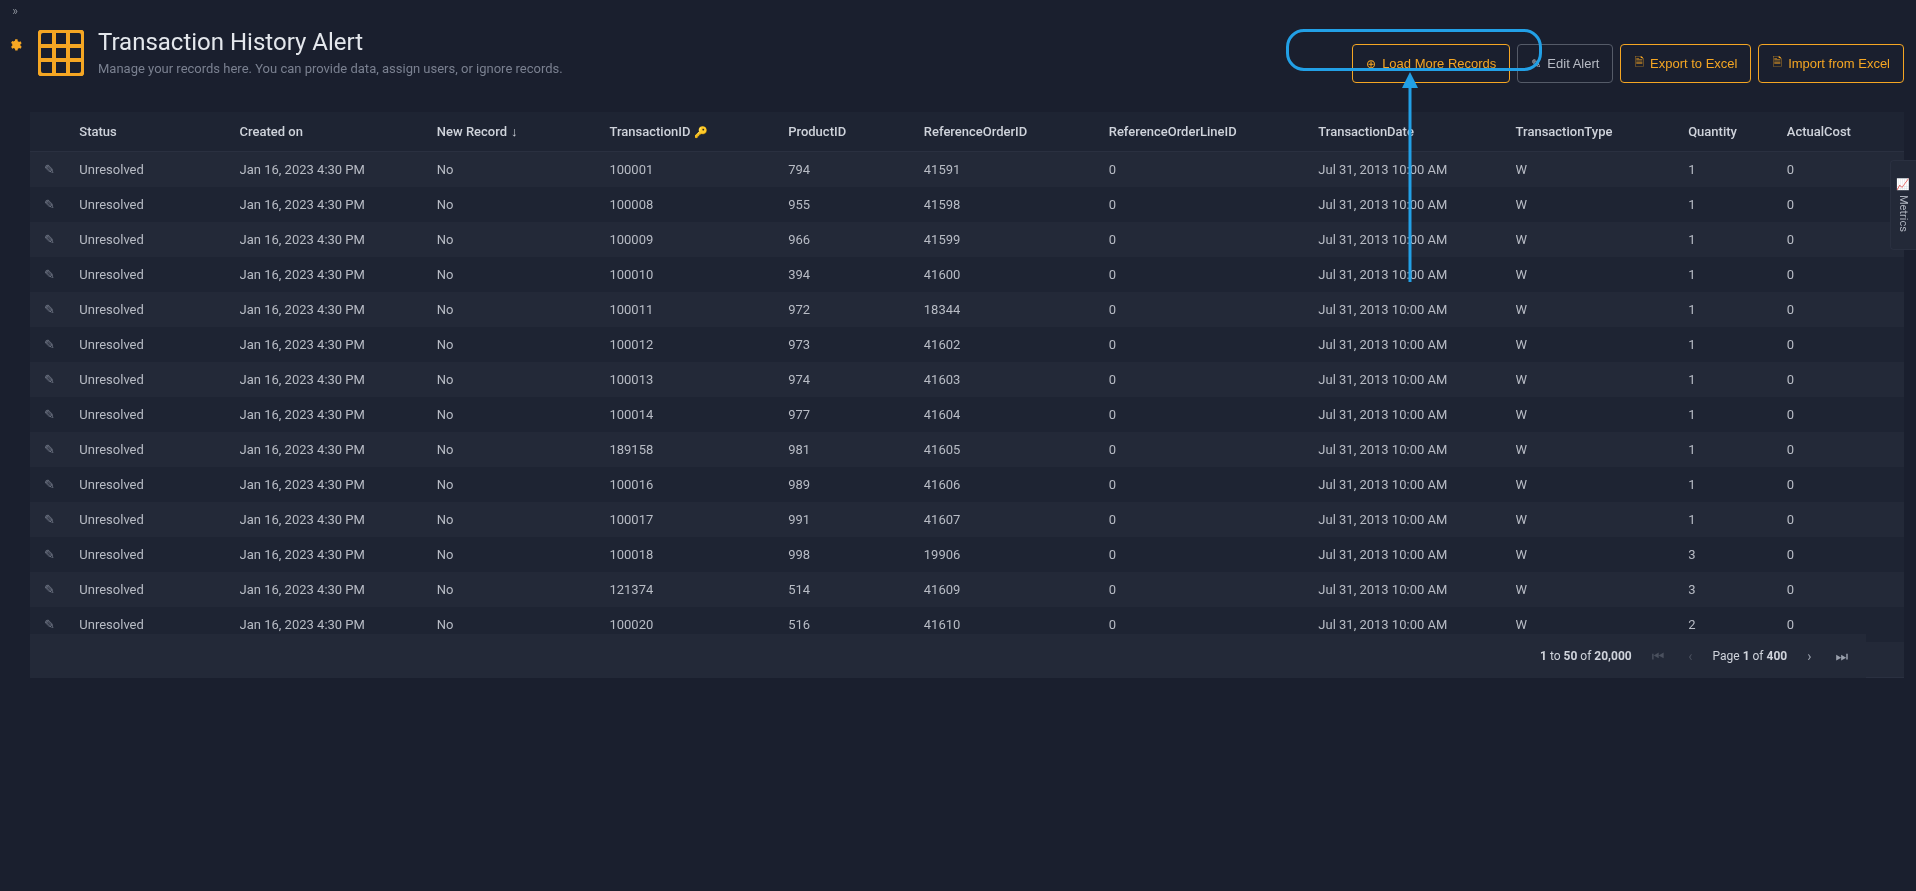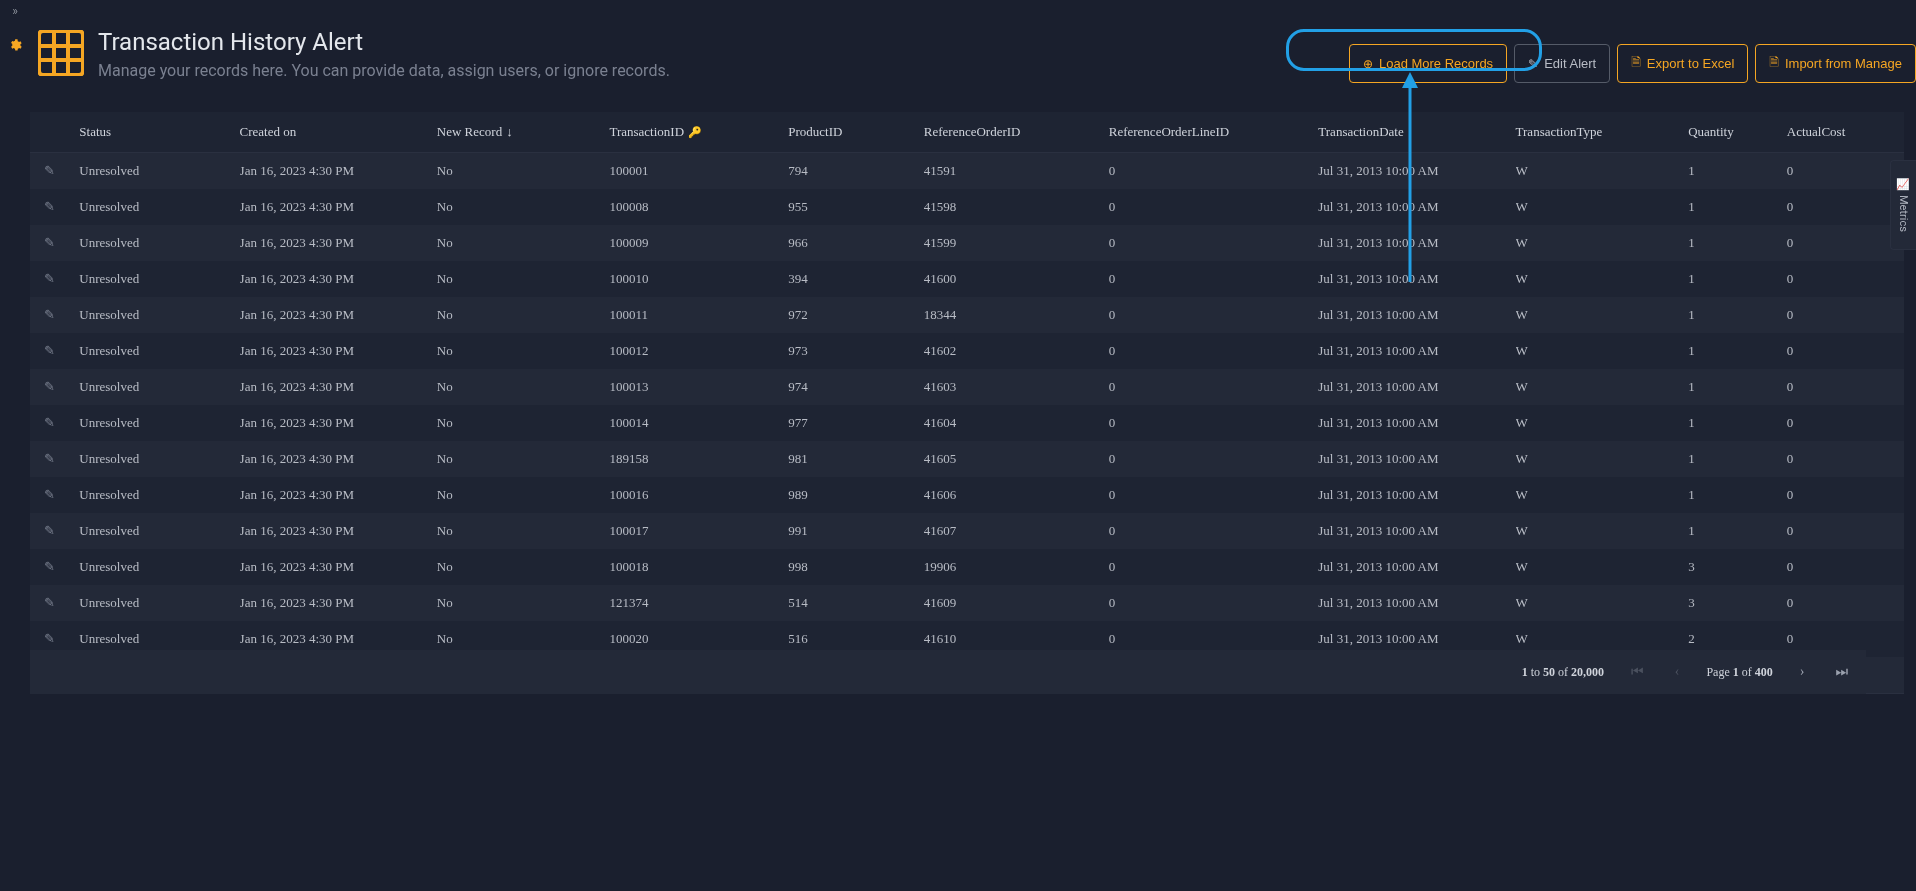--- a/index.html
+++ b/index.html
@@ -37,42 +37,42 @@
 
   
   .page {
     position: absolute;
     left: 30px; right: 0; top: 0; bottom: 0;
   }
   .header {
     display: flex;
     align-items: flex-start;
     justify-content: space-between;
-    padding: 28px 0 0 8px;
+    padding: 28px 12px 0 8px;
     height: 96px;
   }
   .title-wrap {
     display: flex;
     align-items: flex-start;
     gap: 14px;
   } 
   
   .grid-icon2 {
     width: 46px; height: 46px;
     flex-shrink: 0;
     margin-top: 2px;
   }
   .title-text h1 {
     font-size: 24px;
     font-weight: 400;
     color: #e4e7ec;
     line-height: 1.2;
   }
   .title-text p {
-    font-size: 16px;
+    font-size: 13px;
     color: #7a8090;
     margin-top: 4px;
   }
   .actions {
     display: flex;
     gap: 7px;
     margin-top: 16px;
   }
   .btn {
     display: inline-flex;
@@ -101,21 +101,20 @@
   .annot-arrow {
     position: absolute;
     z-index: 50;
     pointer-events: none;
   }
 
   
   .table-wrap {
     margin: 16px 12px 0 0;
     position: relative;
-    font-family: Liberation Serif, serif;
   }
   table {
     width: 100%;
     border-collapse: collapse;
     table-layout: fixed;
   }
   thead th {
     background: #1e2433;
     color: #cfd3db;
     font-weight: 500;
@@ -183,21 +182,21 @@
     position: absolute;
     bottom: 0;
     left: 0; right: 38px;
     height: 44px;
     background: #232938;
     display: flex;
     align-items: center;
     justify-content: flex-end;
     color: #cfd3db;
     font-size: 12px;
-    gap: 23px;
+    gap: 16px;
     padding-right: 14px;
   }
   .footer .pager-btn {
     color: #9aa0ad;
     cursor: pointer;
     padding: 0 4px;
     font-size: 14px;
   }
   .footer .pager-btn.disabled { color: #4a505e; cursor: default; }
 
@@ -243,21 +242,21 @@
       <button class="btn muted">
         <span class="ico">✎</span>
         <span>Edit Alert</span>
       </button>
       <button class="btn">
         <span class="ico">🗎</span>
         <span>Export to Excel</span>
       </button>
       <button class="btn">
         <span class="ico">🗎</span>
-        <span>Import from Manage</span>
+        <span>Import from Excel</span>
       </button>
     </div>
   </div>
 
   <div class="table-wrap">
     <table>
       <colgroup>
         <col class="col-edit">
           <col class="col-status">
           <col class="col-created">

